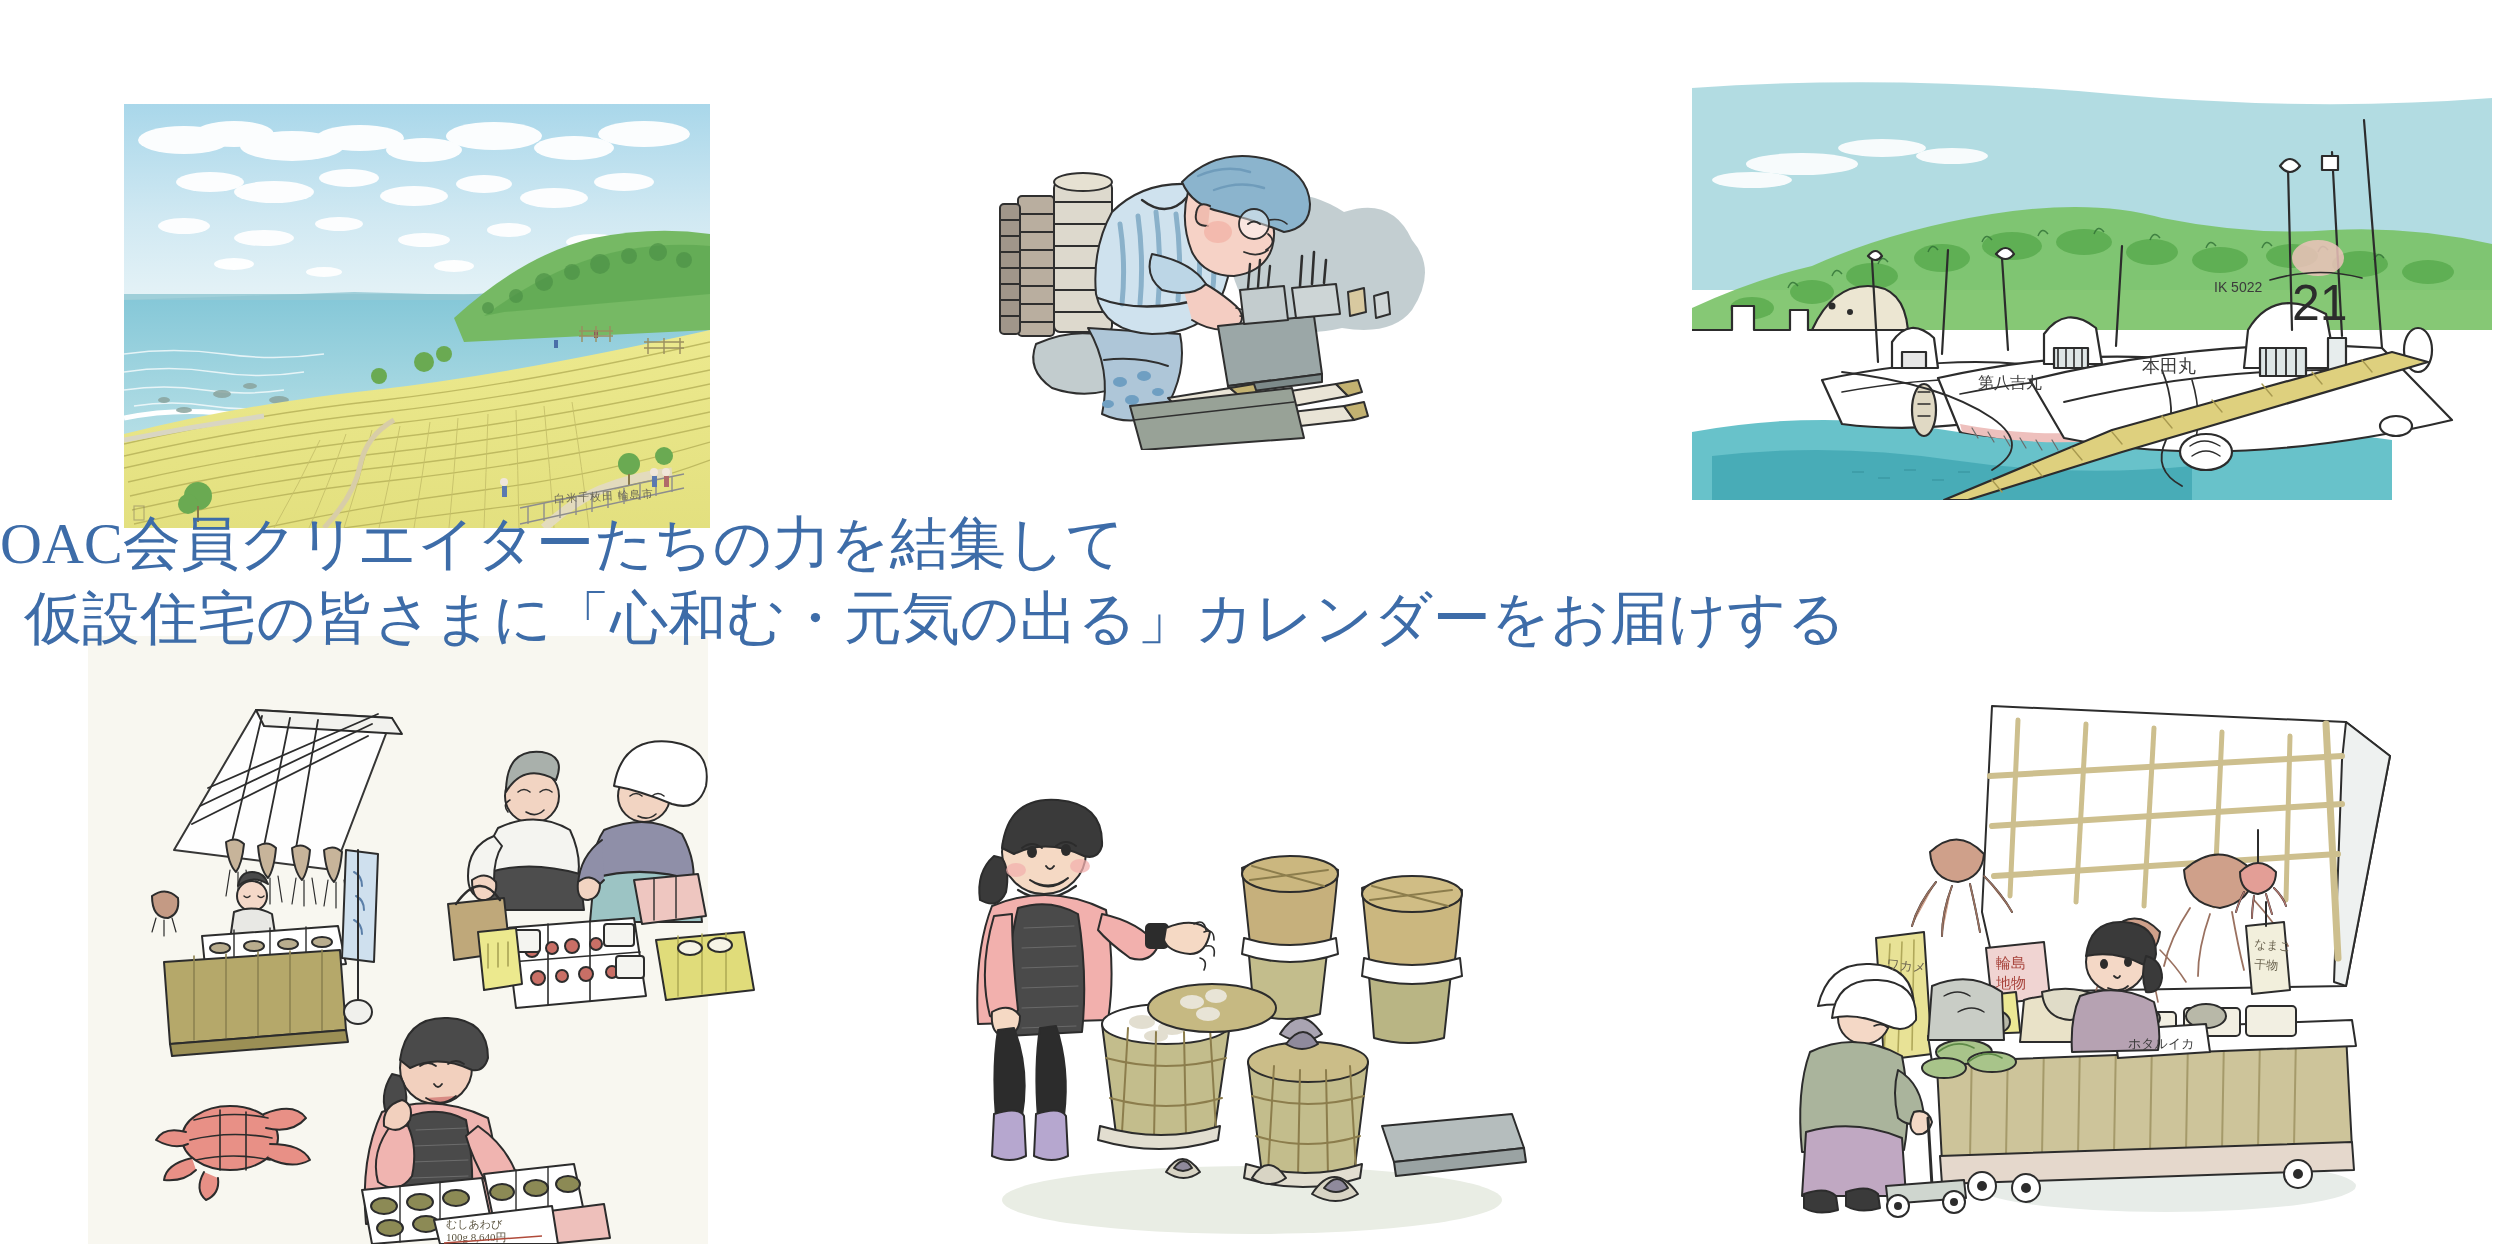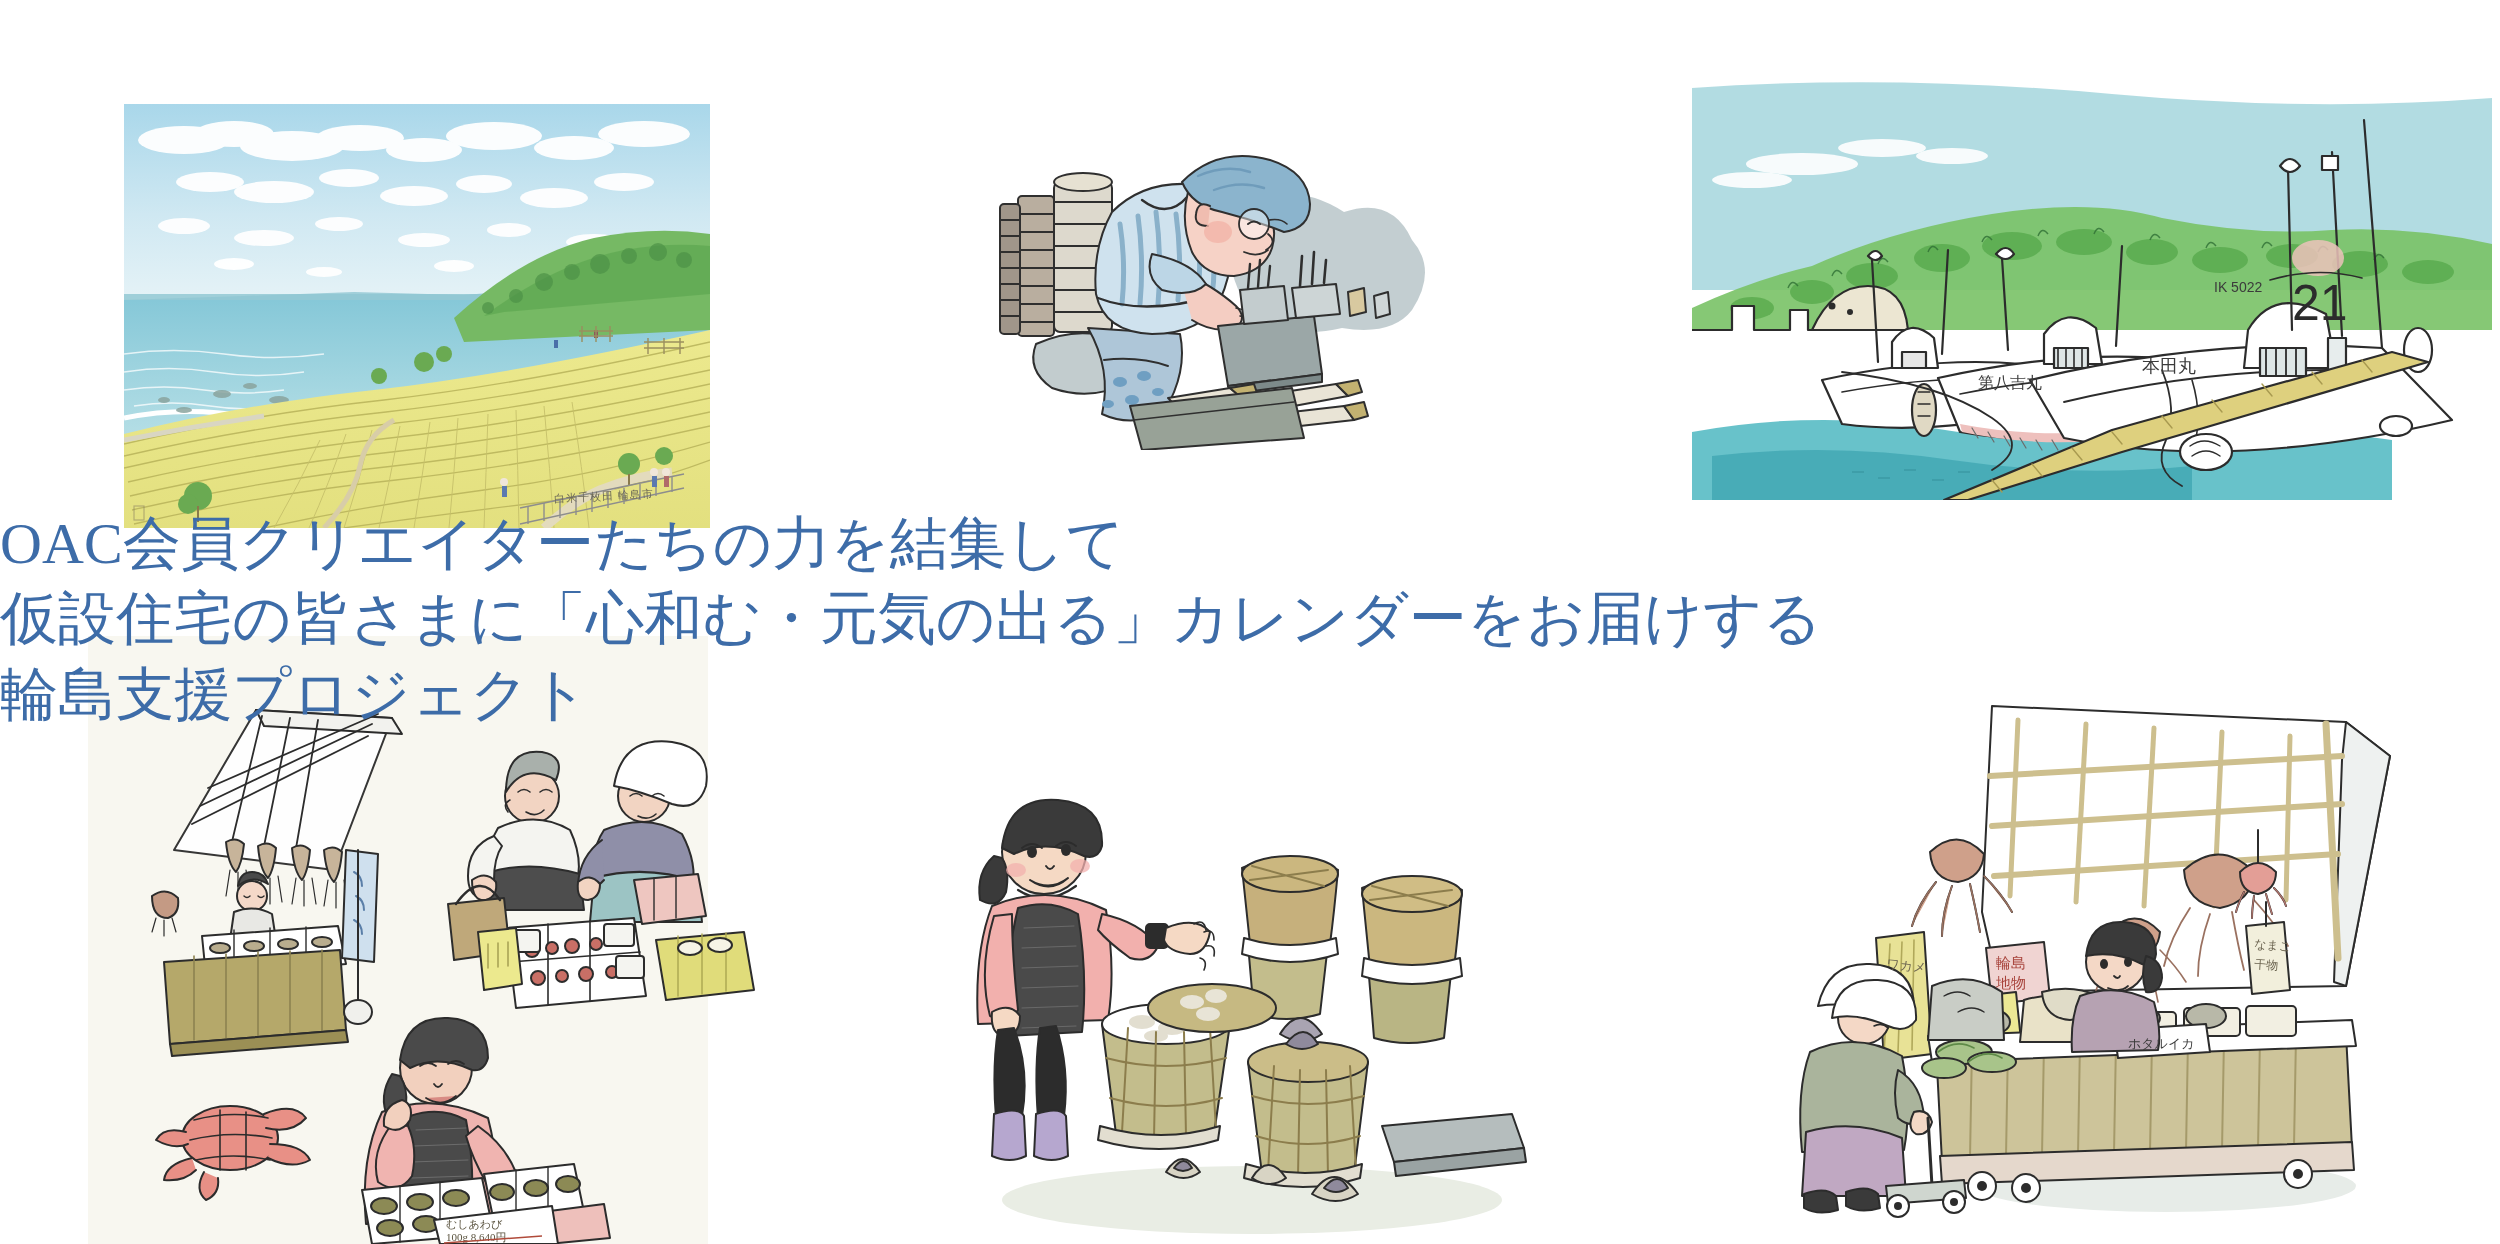--- a/index.html
+++ b/index.html
@@ -29,21 +29,21 @@
     letter-spacing:0.005em;
   }
   .hl-line{
     display:block;
     font-size:59px;
     font-weight:400;
     white-space:nowrap;
     font-family:"Liberation Serif","DejaVu Serif",serif;
   }
   .hl-line.l1{font-size:58px;}
-  .hl-line.l2{font-size:58px;}
+  .hl-line.l2{font-size:58px;margin-left:24px;}
   .hl-line.l3{font-size:58px;}
 
   
   .art-caption{
     position:absolute;font-size:11px;color:#6d6a57;
     font-family:"Liberation Serif",serif;letter-spacing:1px;
     transform:rotate(-3deg);white-space:nowrap;
   }
   .boat-num{font-family:"Liberation Sans",sans-serif;}
 </style>
@@ -882,16 +882,15 @@
       <text x="342" y="348" font-size="13" fill="#3b3b3b" font-family="Liberation Serif, serif">ホタルイカ</text>
       <text x="468" y="248" font-size="12" fill="#6b6450" font-family="Liberation Serif, serif" transform="rotate(4 468 248)">なまこ</text>
       <text x="468" y="268" font-size="12" fill="#6b6450" font-family="Liberation Serif, serif" transform="rotate(4 468 268)">干物</text>
       <text x="100" y="268" font-size="13" fill="#6b6450" font-family="Liberation Serif, serif" transform="rotate(6 100 268)">ワカメ</text>
     </svg>
   </div>
 
   <div class="headline">
     <span class="hl-line l1">OAC会員クリエイターたちの力を結集して</span>
     <span class="hl-line l2">仮設住宅の皆さまに「心和む・元気の出る」カレンダーをお届けする</span>
-    <span class="hl-line l3">輪島支援プロジェクト</span>
   </div>
 
 </div>
 
 </body></html>

